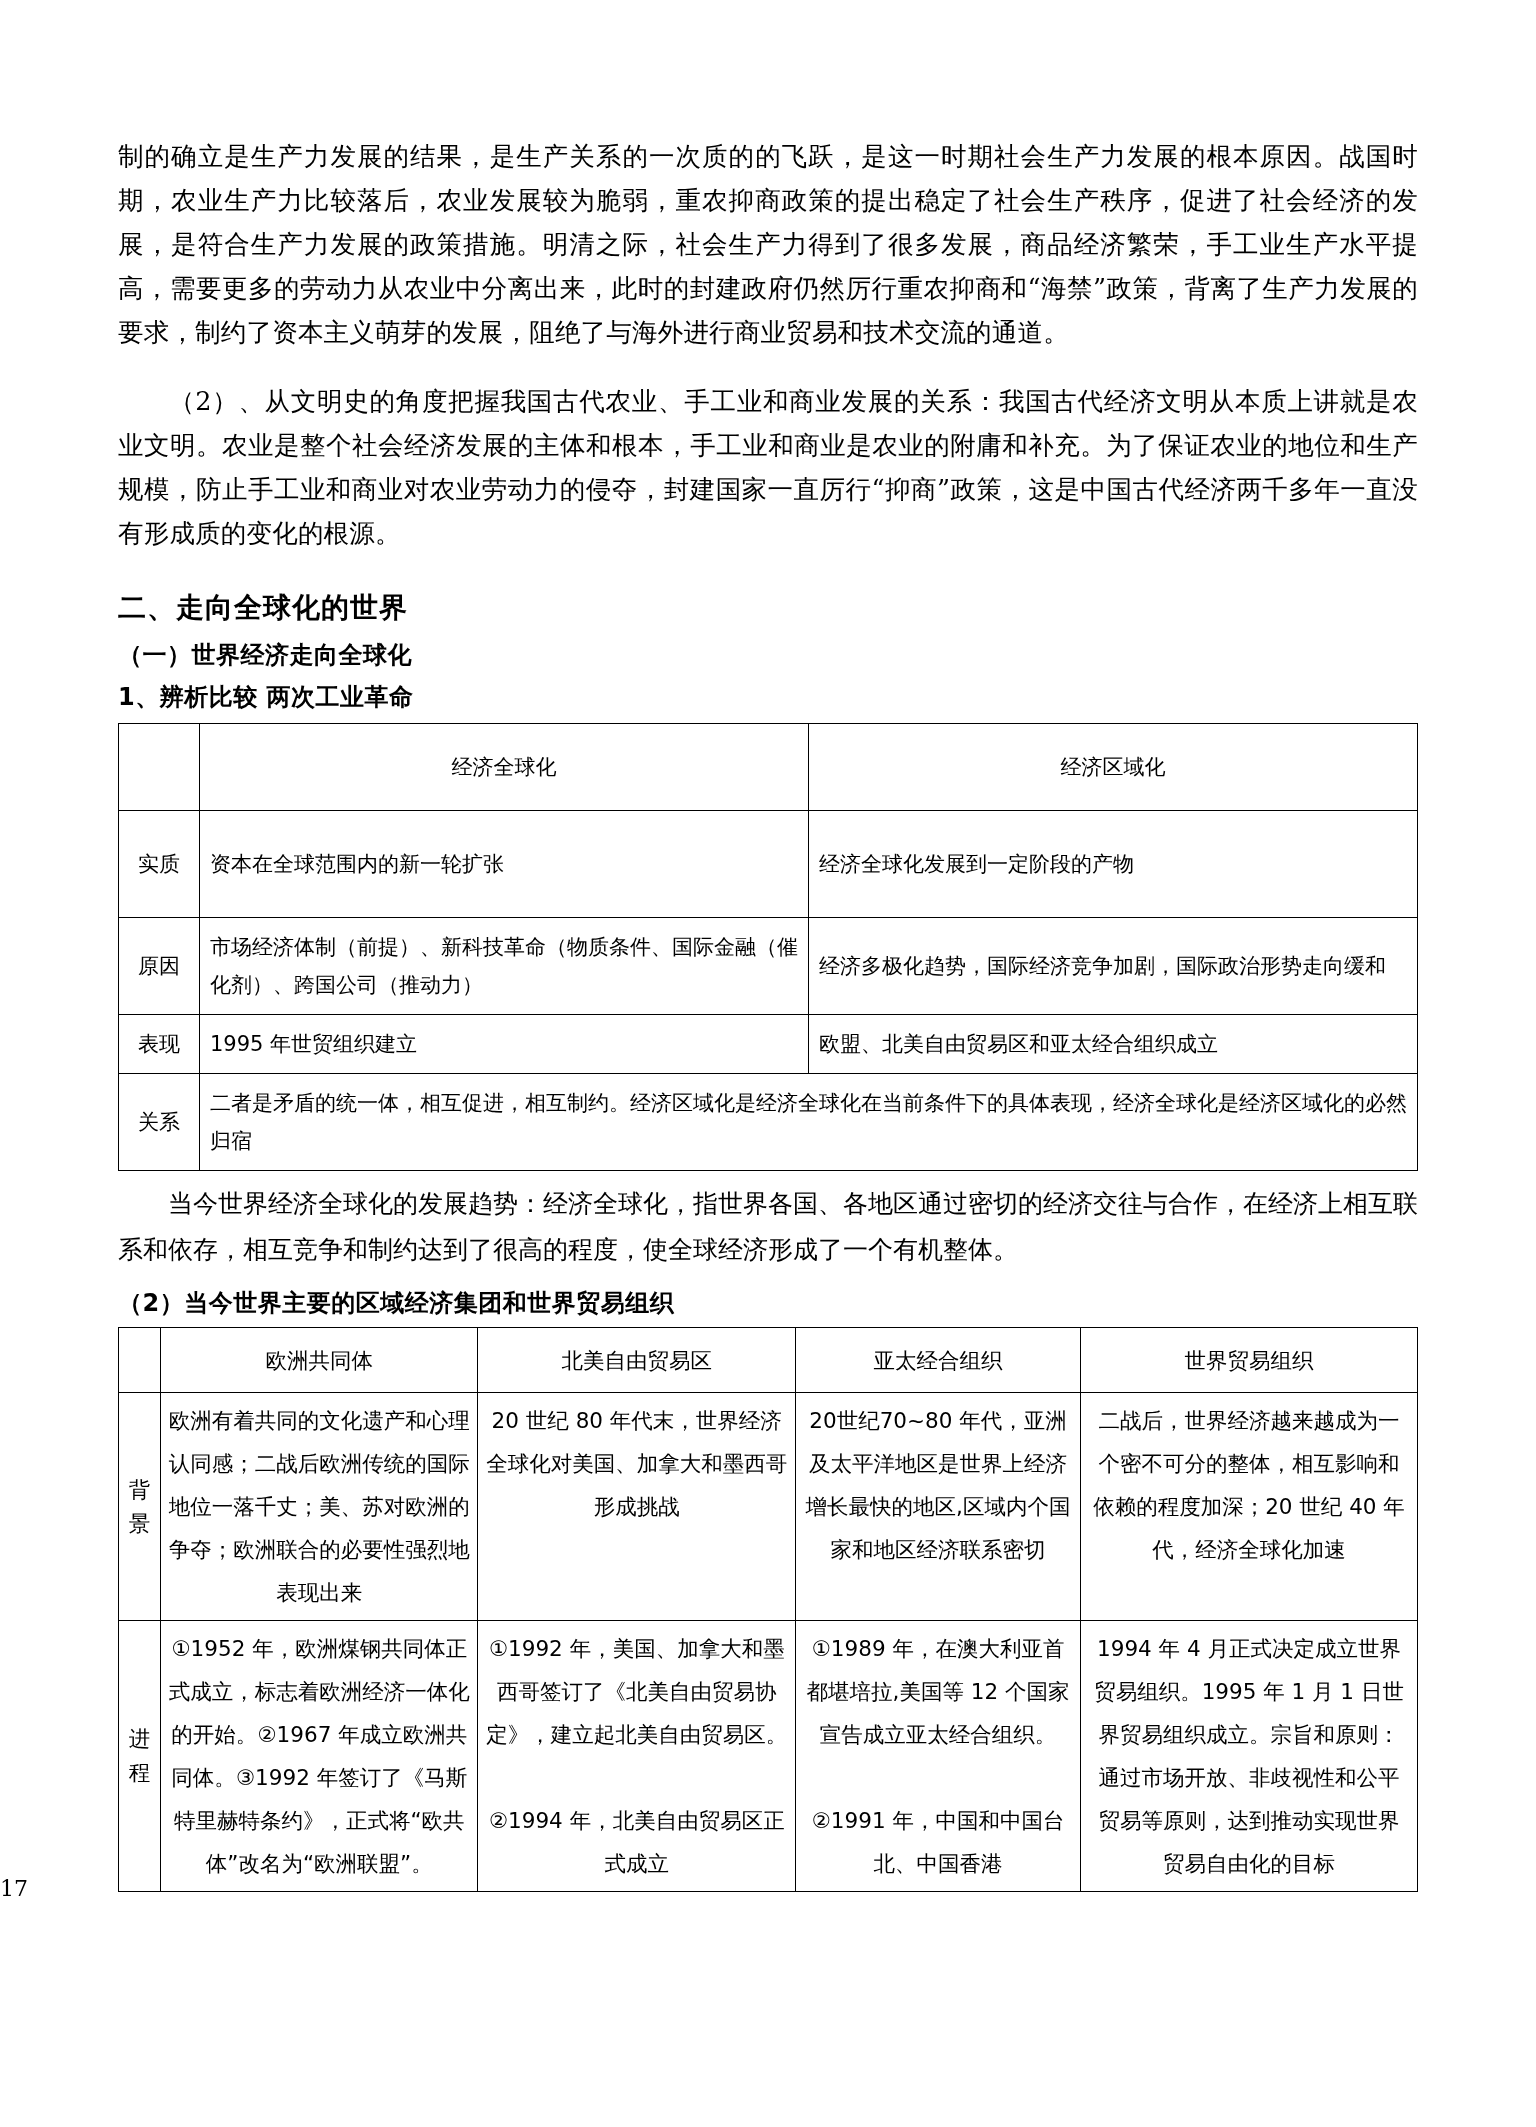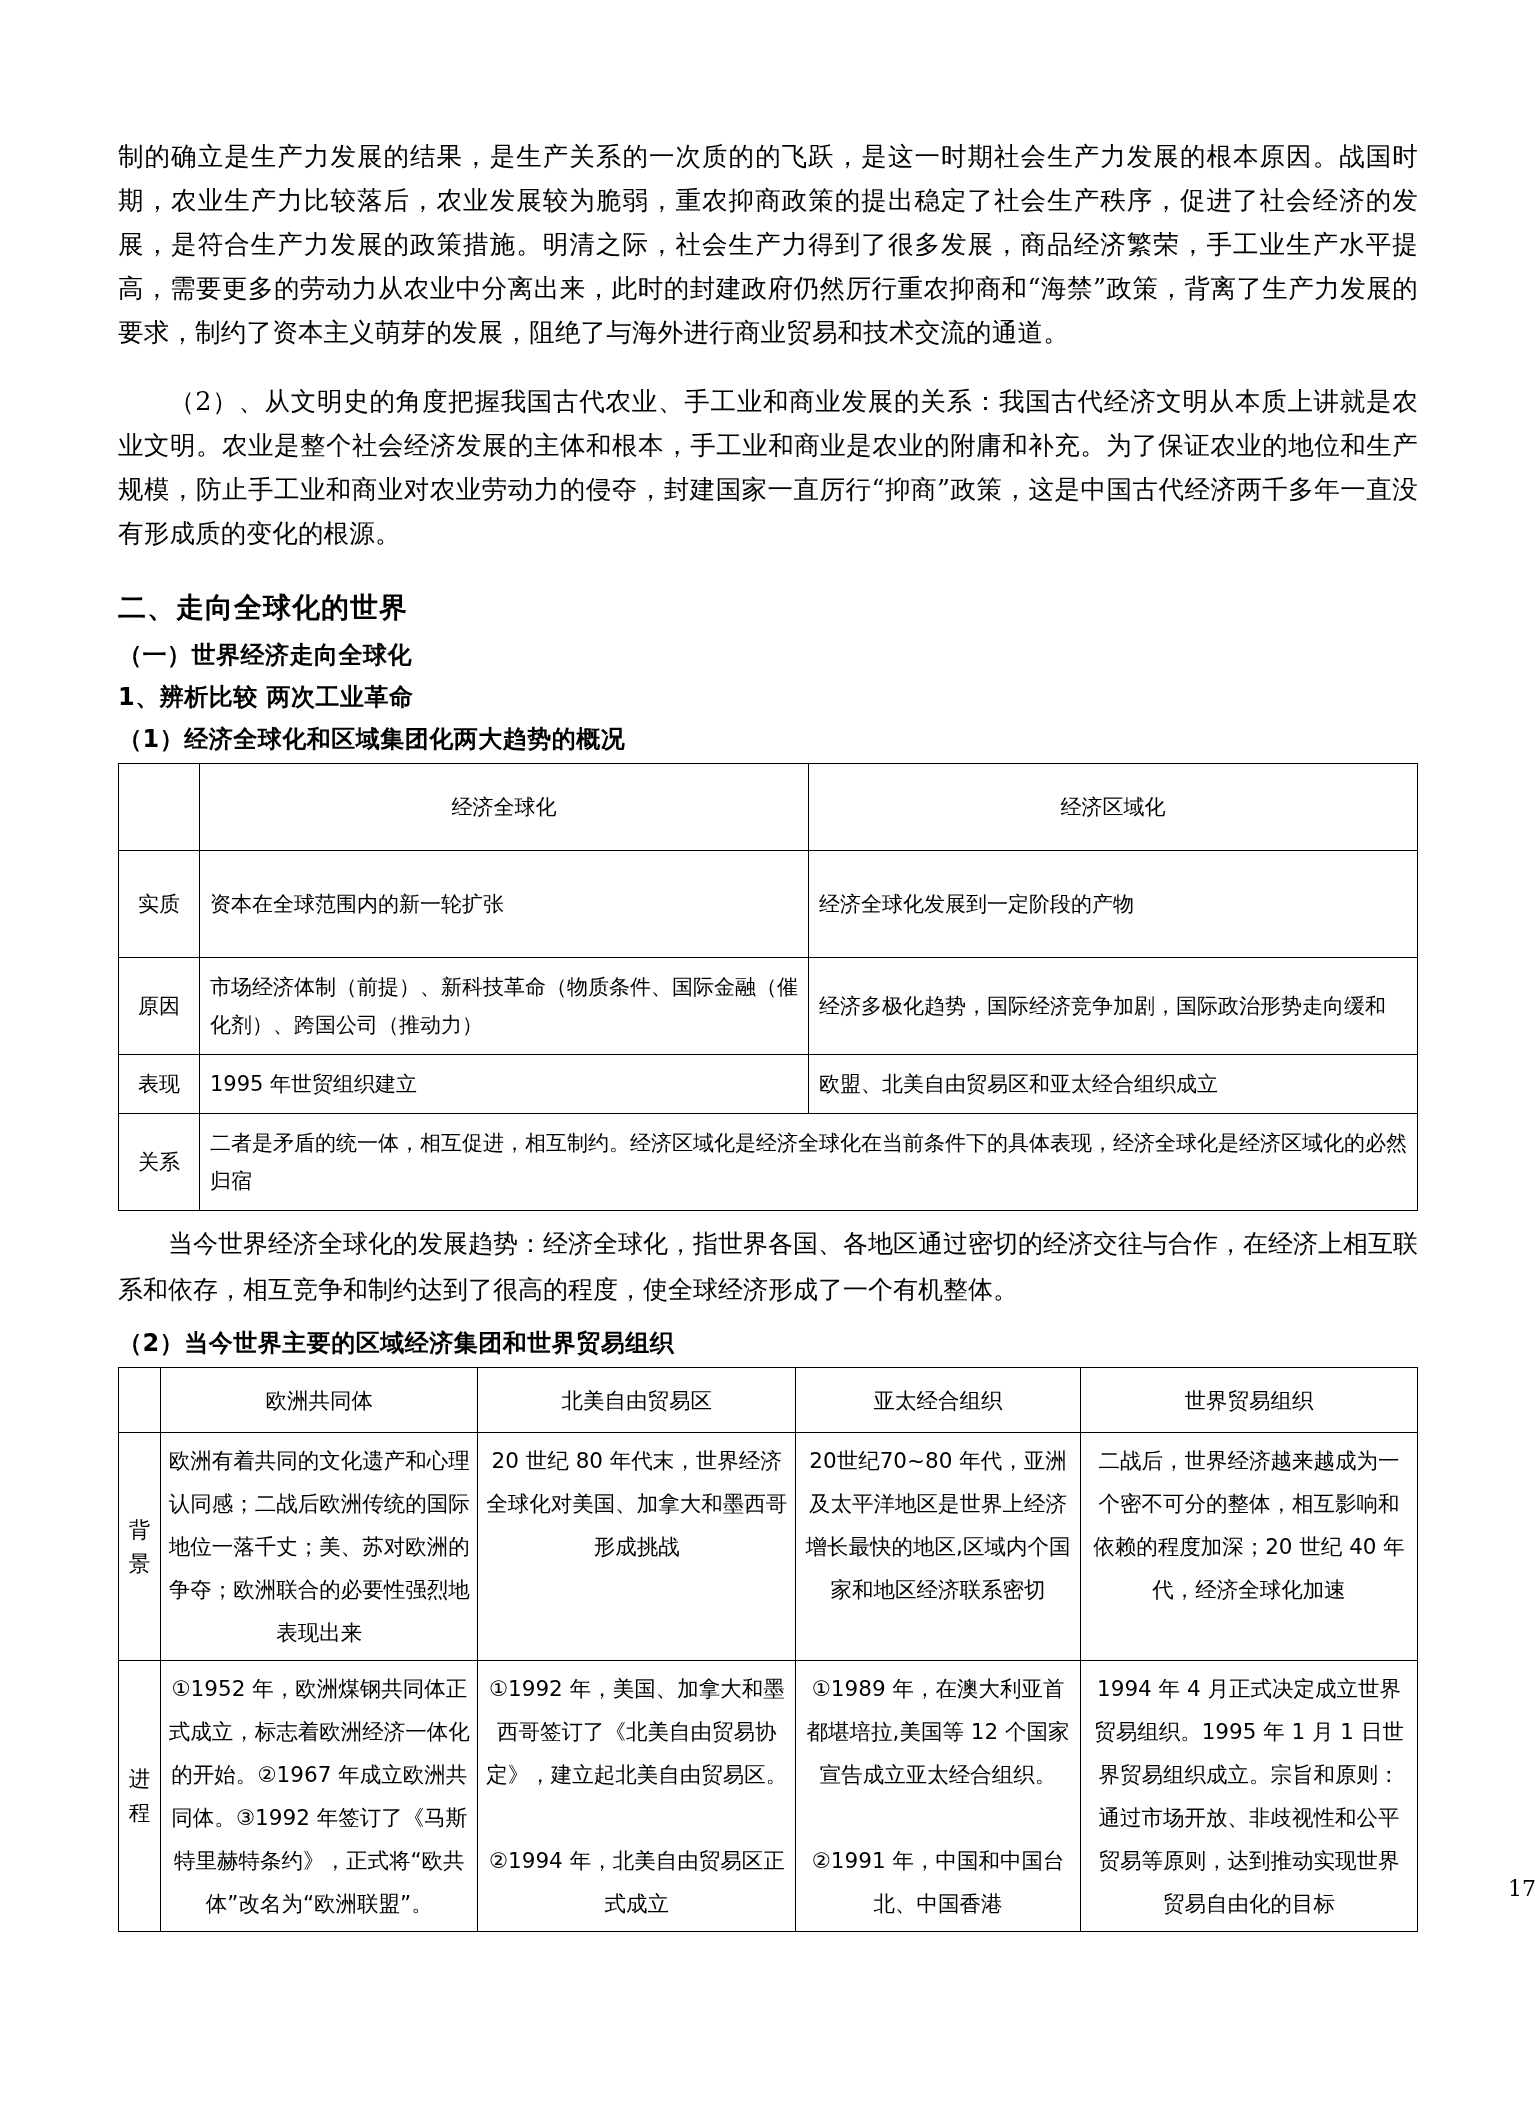--- a/index.html
+++ b/index.html
@@ -121,39 +121,38 @@
     margin: 0;
   }
   .cell-p + .cell-p {
     margin-top: 43px;
   }
   .page-number {
     position: absolute;
     left: 0;
     right: 0;
     bottom: 48px;
-    text-align: right;
+    text-align: left;
     font-family: "DejaVu Serif", "Liberation Serif", serif;
     font-size: 22px;
   }
 </style>
 </head>
 <body>
 
 <div class="page">
 
   <p class="body-text">制的确立是生产力发展的结果，是生产关系的一次质的的飞跃，是这一时期社会生产力发展的根本原因。战国时期，农业生产力比较落后，农业发展较为脆弱，重农抑商政策的提出稳定了社会生产秩序，促进了社会经济的发展，是符合生产力发展的政策措施。明清之际，社会生产力得到了很多发展，商品经济繁荣，手工业生产水平提高，需要更多的劳动力从农业中分离出来，此时的封建政府仍然厉行重农抑商和“海禁”政策，背离了生产力发展的要求，制约了资本主义萌芽的发展，阻绝了与海外进行商业贸易和技术交流的通道。</p>
 
   <p class="body-text para-indent">（2）、从文明史的角度把握我国古代农业、手工业和商业发展的关系：我国古代经济文明从本质上讲就是农业文明。农业是整个社会经济发展的主体和根本，手工业和商业是农业的附庸和补充。为了保证农业的地位和生产规模，防止手工业和商业对农业劳动力的侵夺，封建国家一直厉行“抑商”政策，这是中国古代经济两千多年一直没有形成质的变化的根源。</p>
 
   <h2 class="section-head">二、走向全球化的世界</h2>
 
   <div class="sub-head">（一）世界经济走向全球化</div>
   <div class="sub-head">1、辨析比较  两次工业革命</div>
-  <div class="sub-head tight">（1）经济全球化和区域集团化两大趋势的概况</div>
 
   <table class="doc-table t1">
     <tbody>
       <tr>
         <td class="lbl"></td>
         <td class="hdr">经济全球化</td>
         <td class="hdr">经济区域化</td>
       </tr>
       <tr>
         <td class="lbl">实质</td>

